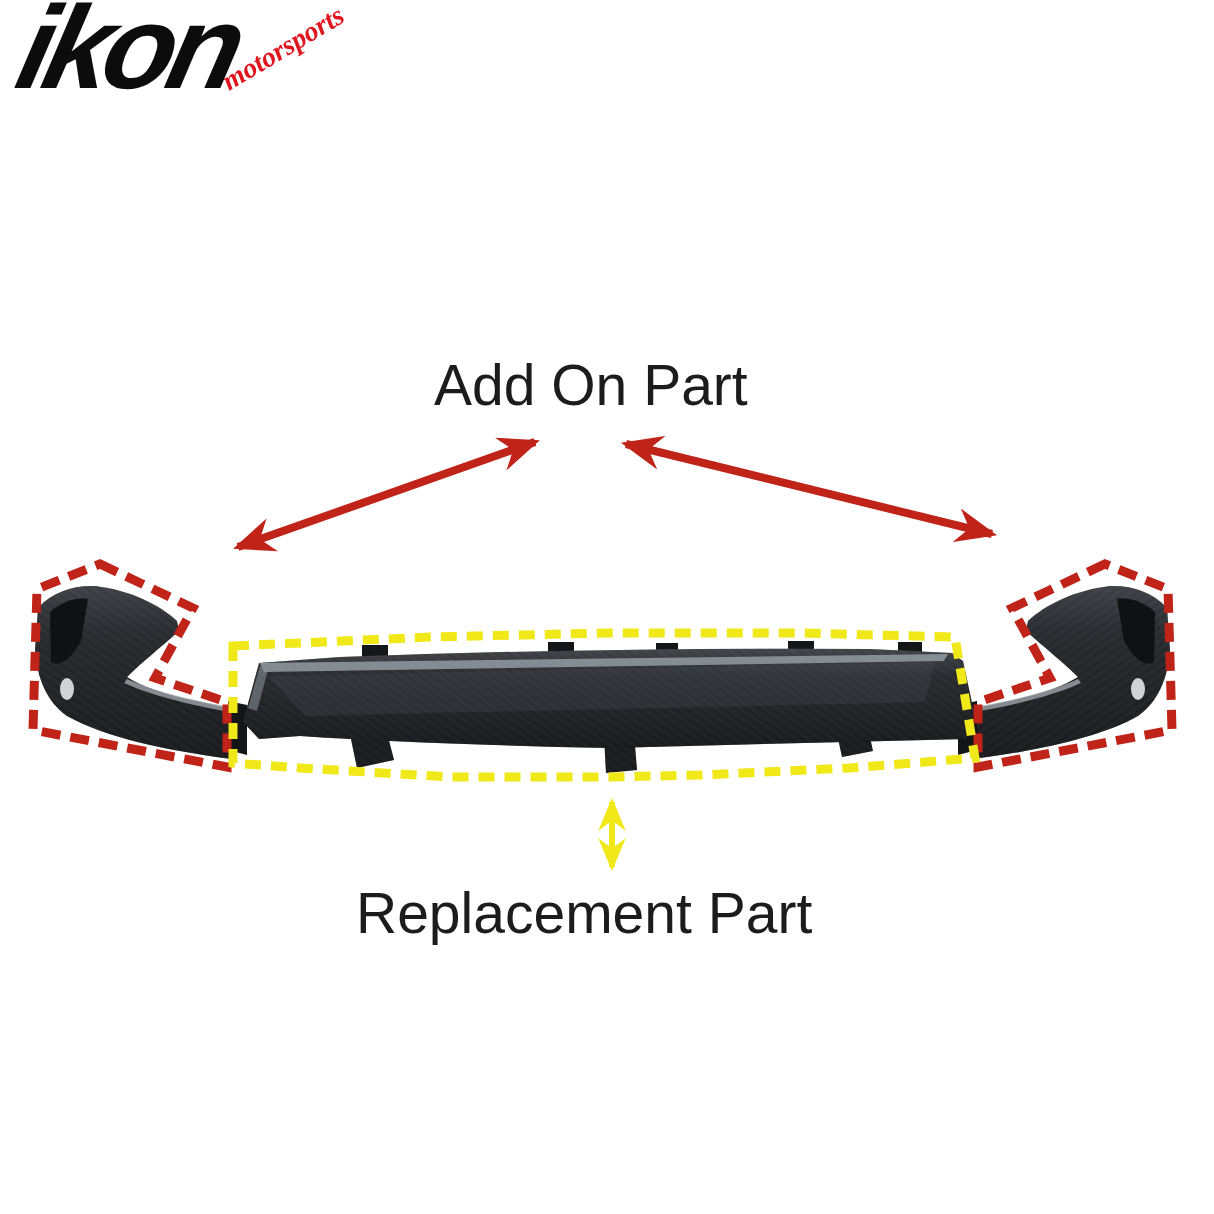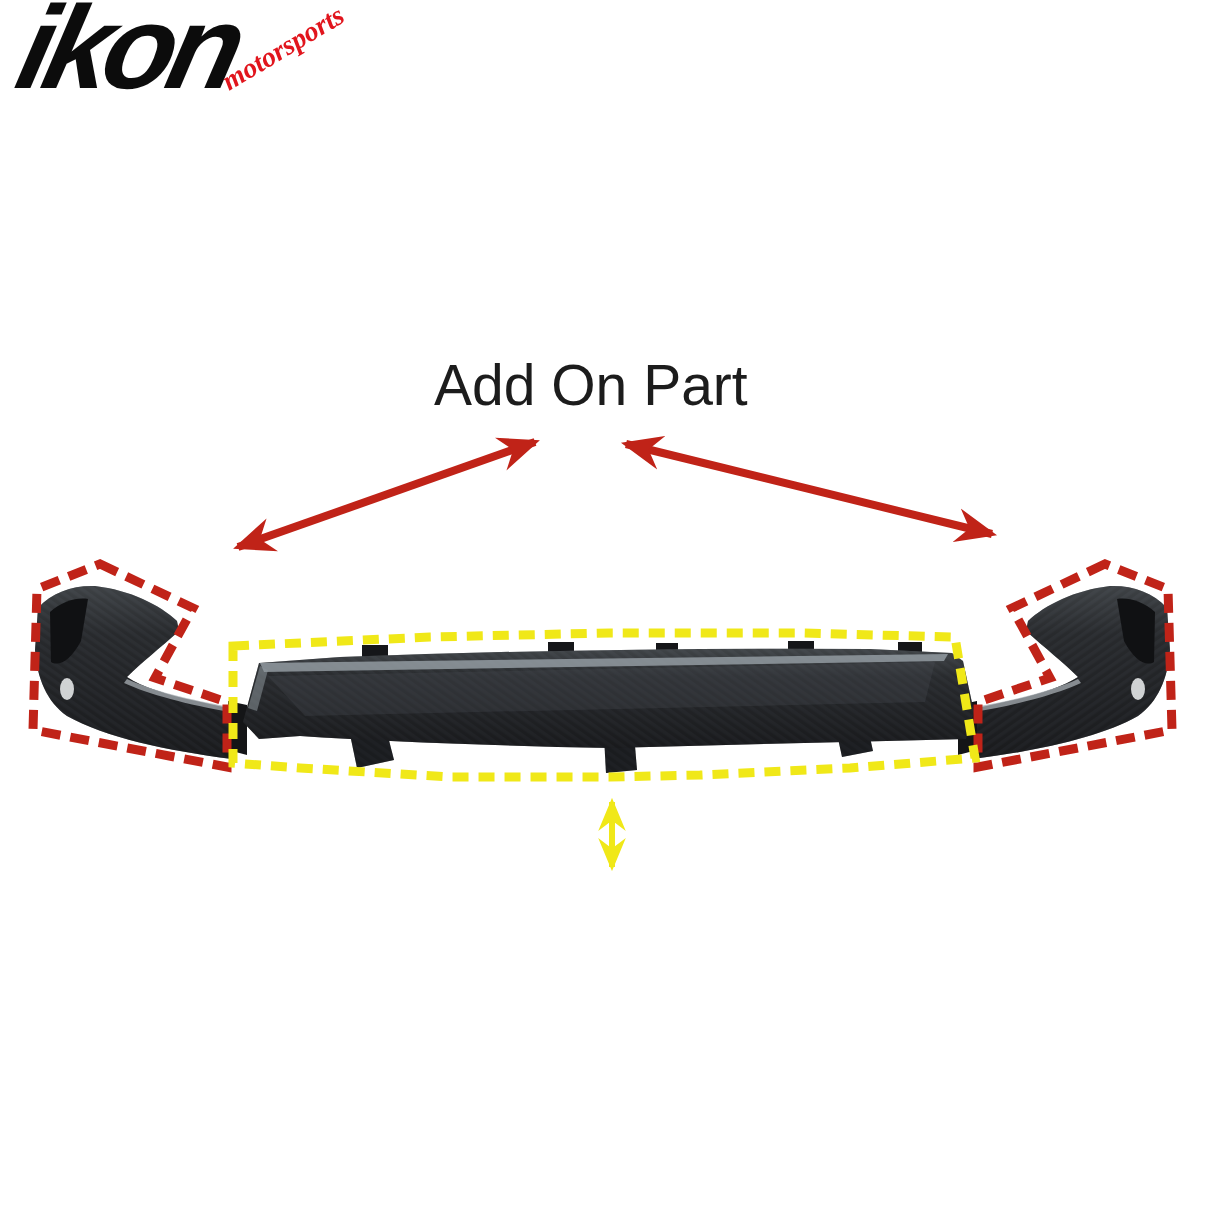--- a/index.html
+++ b/index.html
@@ -115,14 +115,15 @@
       <line x1="612" y1="802" x2="612" y2="867" stroke-width="6" marker-start="url(#headYellow)" marker-end="url(#headYellow)" stroke="#f0e818"></line>
     </g>
   </svg>
 
   <div class="logo">
     <span class="logo-brand">ikon</span>
     <span class="logo-sub">motorsports</span>
   </div>
 
   <div class="anno-label label-addon">Add On Part</div>
+  <div class="anno-label label-replacement">Replacement Part</div>
 
 </div>
 
 </body></html>

